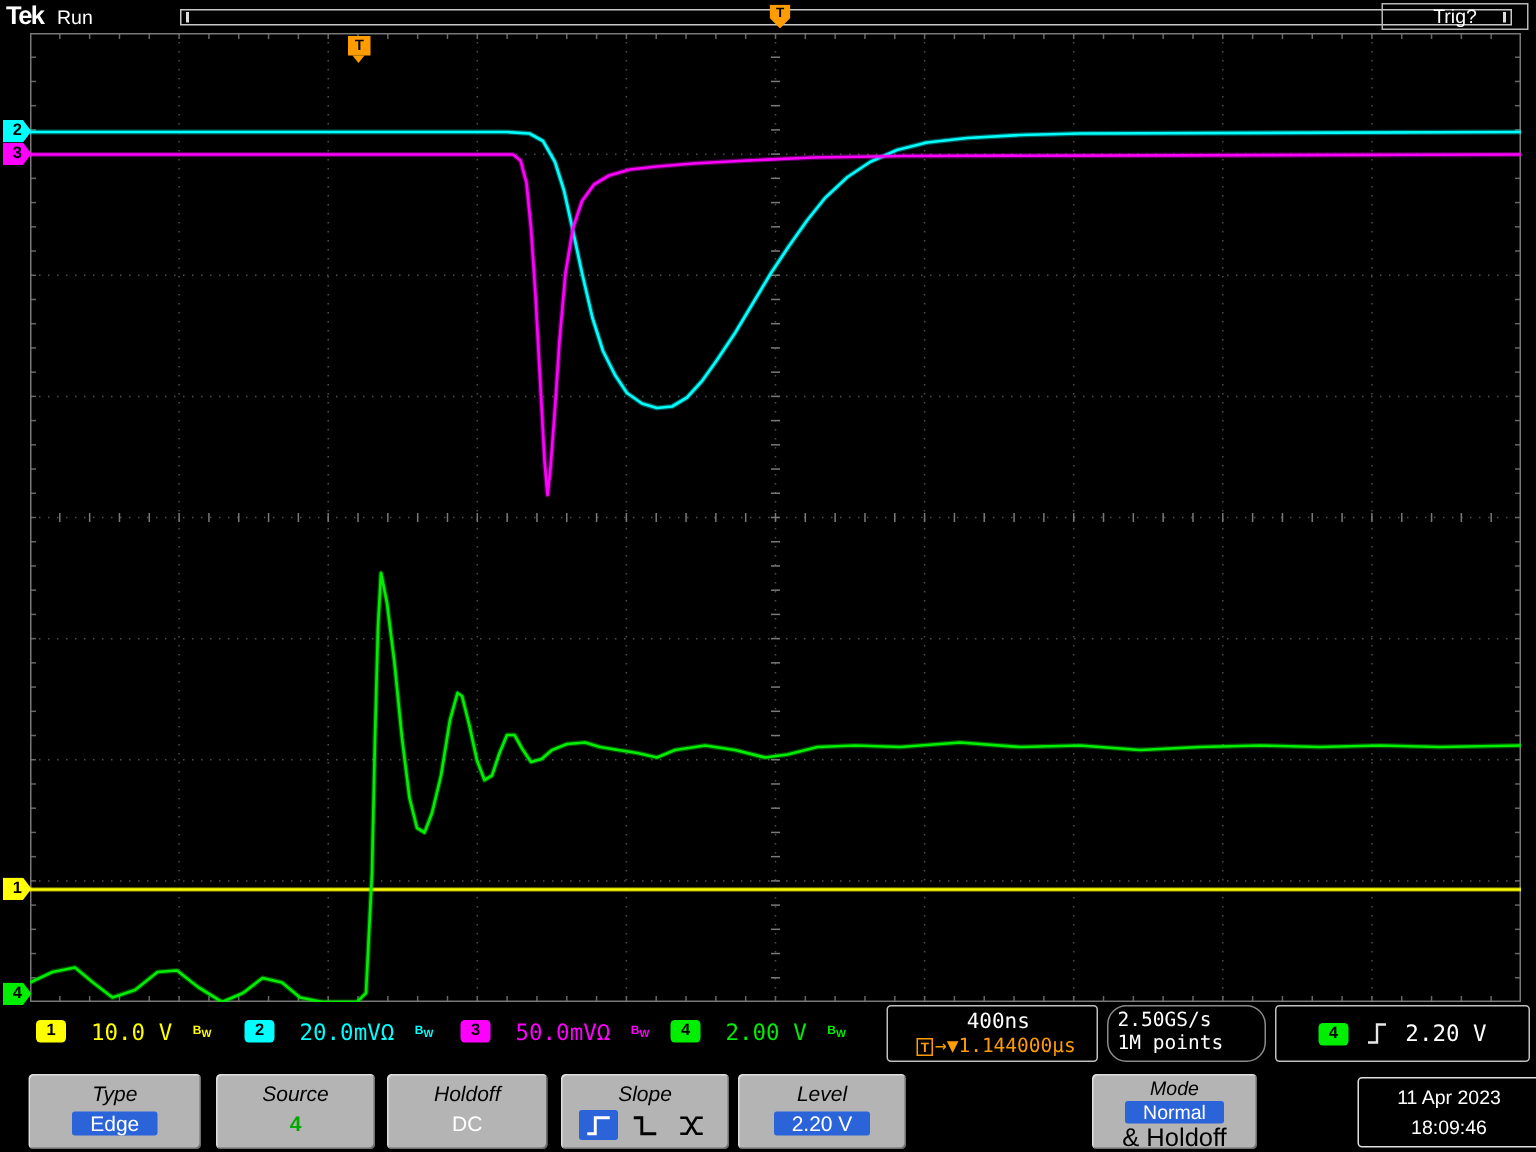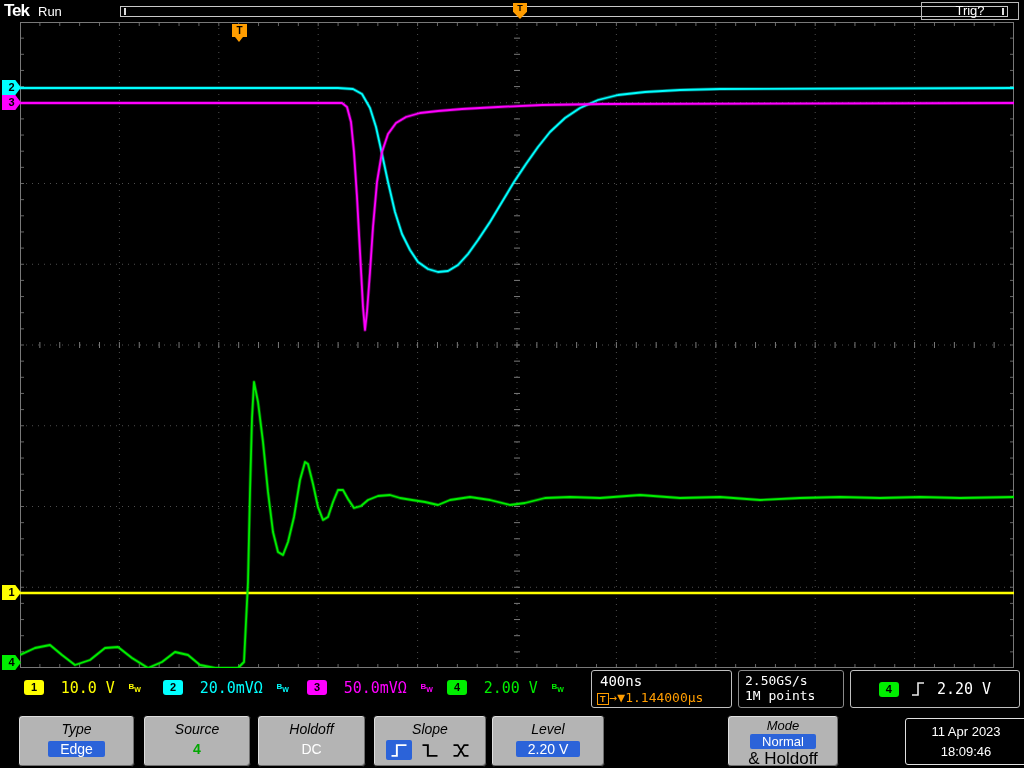--- a/index.html
+++ b/index.html
@@ -37,26 +37,26 @@
   
   #readouts { position:absolute; left:0; top:666px; width:1024px; height:46px; }
   .scale-group { position:absolute; top:11px; white-space:nowrap; }
   .scale-badge { display:inline-block; width:20px; height:15px; border-radius:3px; color:#000;
       font:bold 11px/15px "Liberation Sans", sans-serif; text-align:center; vertical-align:middle; }
   .scale-text { font:15px "DejaVu Sans Mono", monospace; vertical-align:middle; margin-left:7px; }
   .bw { font:bold 8px "Liberation Sans", sans-serif; vertical-align:middle; margin-left:4px; }
   .bw sub { font-size:7px; }
   #g1 { left:24px; } #g2 { left:163px; } #g3 { left:307px; } #g4 { left:447px; }
 
-  #hbox { position:absolute; left:591px; top:4px; width:141px; height:38px; border:1px solid #c0c0c0; border-radius:3px; }
+  #hbox { position:absolute; left:591px; top:4px; width:141px; height:38px; border:1px solid #c0c0c0; border-radius:3px;text-align:center; }
   .hb-line1 { color:#fff; font:14px "DejaVu Sans Mono", monospace; margin:2px 0 0 8px; }
   .hb-line2 { color:var(--c-orange,#ff9d00); font:13px "DejaVu Sans Mono", monospace; margin:1px 0 0 5px; white-space:nowrap; }
   .tsym { display:inline-block; border:1px solid var(--c-orange,#ff9d00); font:bold 9px/10px "Liberation Sans", sans-serif;
       padding:0 2px; margin-right:1px; }
-  #sbox { position:absolute; left:738px; top:4px; width:106px; height:38px; border:1px solid #8a8a8a; border-radius:3px;
+  #sbox { position:absolute; left:738px; top:4px; width:106px; height:38px; border:1px solid #8a8a8a; border-radius:13px;
       color:#fff; font:13px "DejaVu Sans Mono", monospace; padding:2px 0 0 6px; }
   #tbox { position:absolute; left:850px; top:4px; width:170px; height:38px; border:1px solid #c0c0c0; border-radius:3px;
       display:flex; align-items:center; justify-content:center; gap:12px; }
   .slope-glyph { width:14px; height:16px; }
   .tb-level { color:#fff; font:15px "DejaVu Sans Mono", monospace; }
 
   
   #menu { position:absolute; left:0; top:712px; width:1024px; height:56px; background:#000; }
   .menu-btn { position:absolute; top:3px; height:52px; background:var(--c-button_gray,#b4b4b4);
       border:1px solid #000; border-radius:4px; text-align:center; color:#000;

